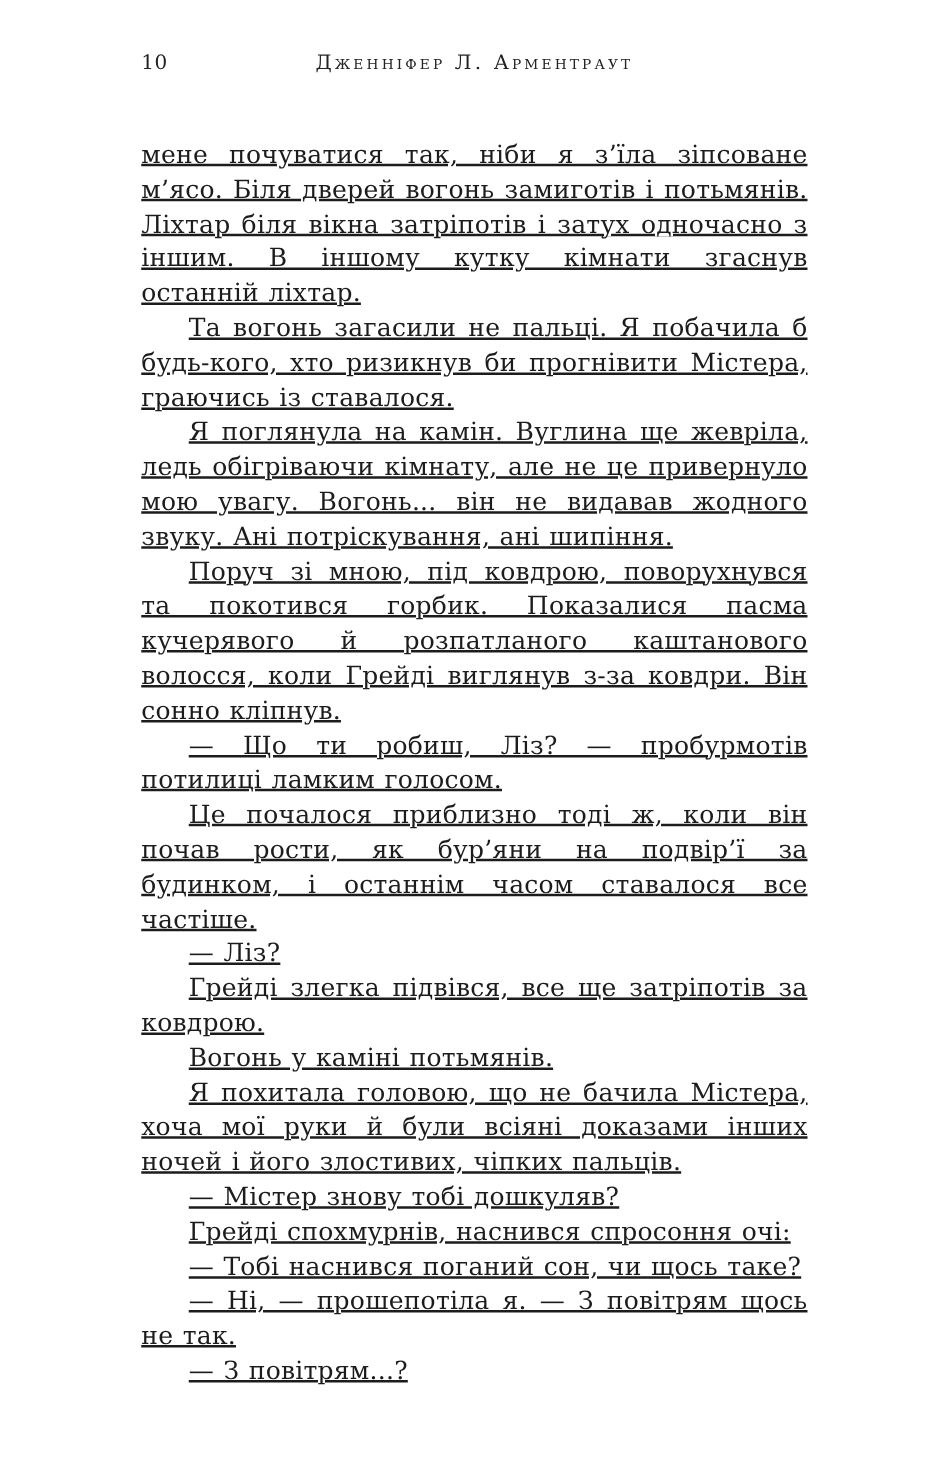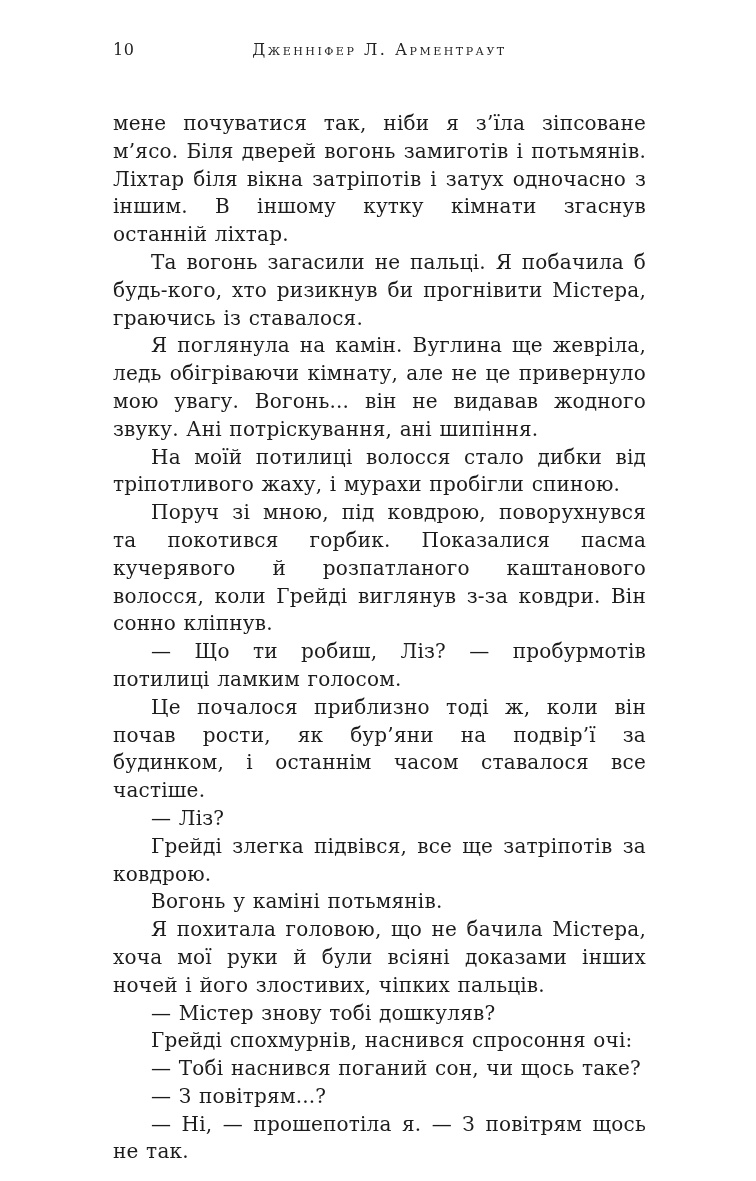--- a/index.html
+++ b/index.html
@@ -39,20 +39,21 @@
   .text-block {
     position: absolute;
     top: 110px;
     left: 113px;
     width: 533px;
     font-size: 20px;
     line-height: 27.8px;
     text-align: justify;
     letter-spacing: 0.2px;
     word-spacing: 1px;
+    text-decoration: underline;
   }
   .text-block p {
     margin: 0;
     padding: 0;
     text-indent: 38px;
   }
   .text-block p.no-indent {
     text-indent: 0;
   }
 </style>
@@ -63,28 +64,27 @@
 
   <header class="running-head">
     <span class="page-number">10</span>
     <span class="header-title">Дженніфер Л. Арментраут</span>
   </header>
 
   <main class="text-block">
     <p class="no-indent">мене почуватися так, ніби я з’їла зіпсоване м’ясо. Біля дверей вогонь замиготів і потьмянів. Ліхтар біля вікна затріпотів і затух одночасно з іншим. В іншому кутку кімнати згаснув останній ліхтар.</p>
     <p>Та вогонь загасили не пальці. Я побачила б будь-кого, хто ризикнув би прогнівити Містера, граючись із ставалося.</p>
     <p>Я поглянула на камін. Вуглина ще жевріла, ледь обігріваючи кімнату, але не це привернуло мою увагу. Вогонь... він не видавав жодного звуку. Ані потріскування, ані шипіння.</p>
-    <p>На моїй потилиці волосся стало дибки від тріпотливого жаху, і мурахи пробігли спиною.</p>
     <p>Поруч зі мною, під ковдрою, поворухнувся та покотився горбик. Показалися пасма кучерявого й розпатланого каштанового волосся, коли Грейді виглянув з-за ковдри. Він сонно кліпнув.</p>
     <p>— Що ти робиш, Ліз? — пробурмотів потилиці ламким голосом.</p>
     <p>Це почалося приблизно тоді ж, коли він почав рости, як бур’яни на подвір’ї за будинком, і останнім часом ставалося все частіше.</p>
     <p>— Ліз?</p>
     <p>Грейді злегка підвівся, все ще затріпотів за ковдрою.</p>
     <p>Вогонь у каміні потьмянів.</p>
     <p>Я похитала головою, що не бачила Містера, хоча мої руки й були всіяні доказами інших ночей і його злостивих, чіпких пальців.</p>
     <p>— Містер знову тобі дошкуляв?</p>
     <p>Грейді спохмурнів, наснився спросоння очі:</p>
     <p>— Тобі наснився поганий сон, чи щось таке?</p>
+    <p>— Ні, — прошепотіла я. — З повітрям щось не так.</p>
     <p>— З повітрям...?</p>
-    <p>— Ні, — прошепотіла я. — З повітрям щось не так.</p>
   </main>
 
 </div>
 
 </body></html>

